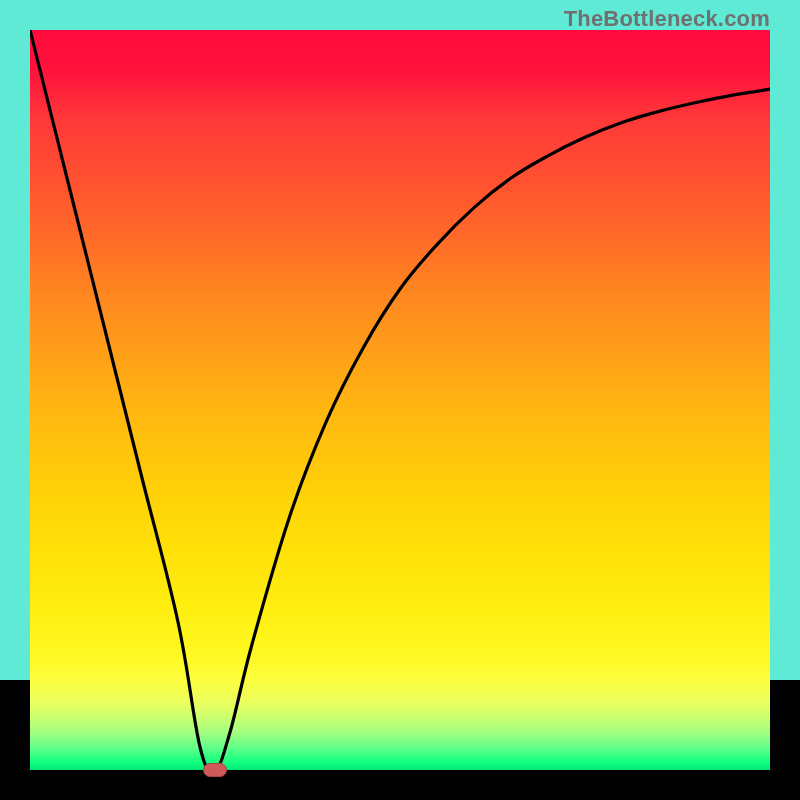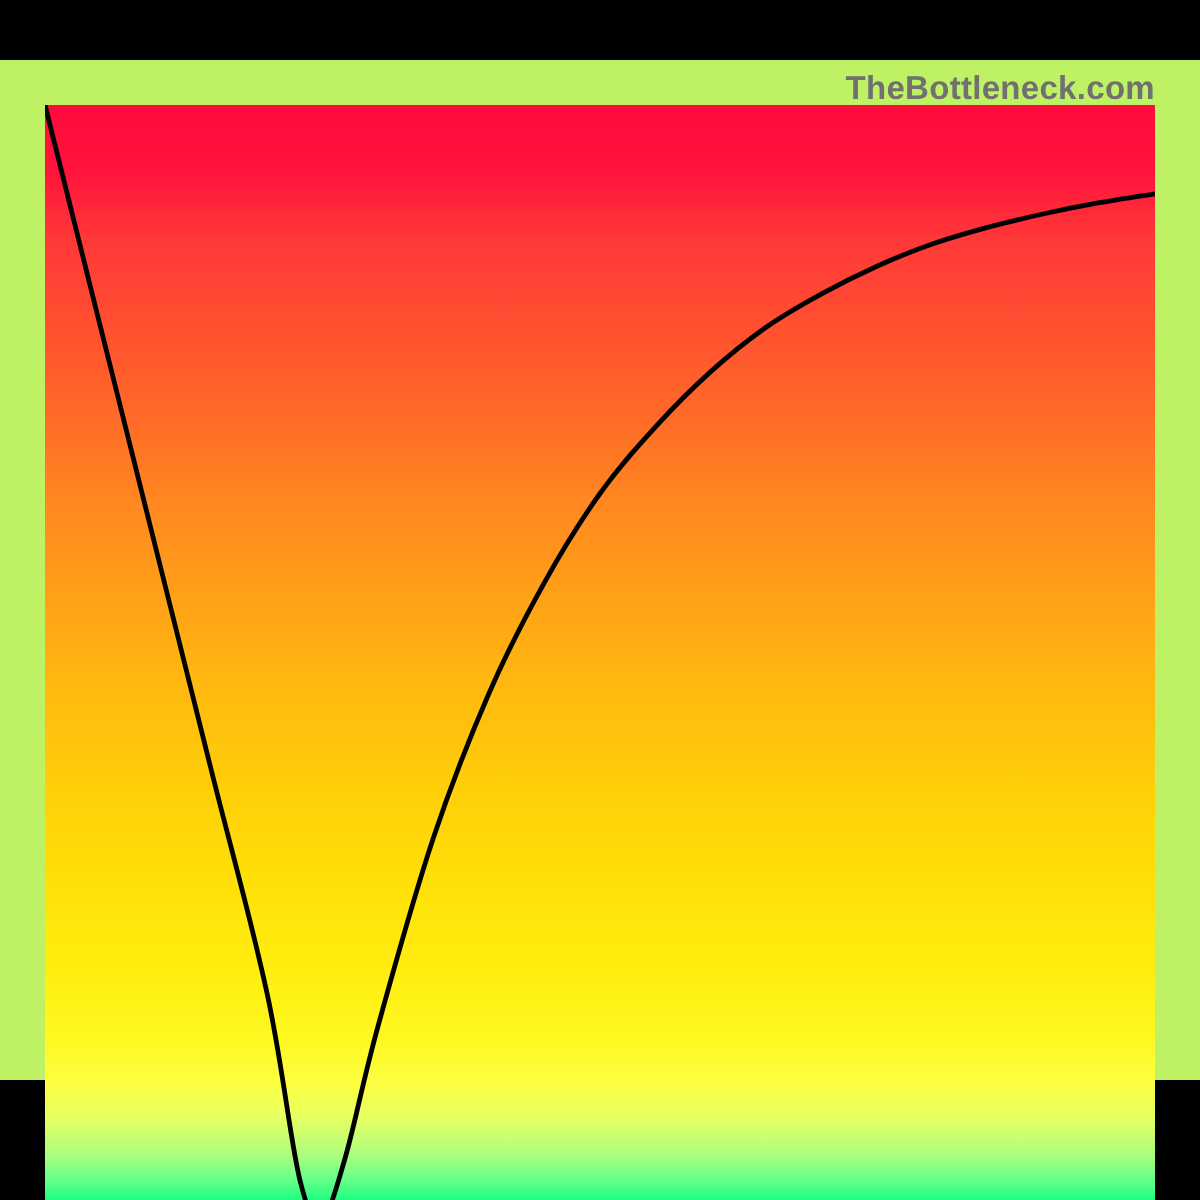--- a/index.html
+++ b/index.html
@@ -1,22 +1,21 @@
 <!DOCTYPE html>
 <html><head>
 <meta charset="utf-8">
 <style>
   * { margin: 0; padding: 0; box-sizing: border-box; }
   html, body { width: 800px; height: 800px; overflow: hidden; background: #000; }
   .container {
     width: 800px;
     height: 680px;
     position: relative;
-    background: #bef264;
-    margin-top: 40px;
+    background: #5eead4;
   }
   .plot-area {
     position: absolute;
     left: 30px;
     top: 30px;
     width: 740px;
     height: 740px;
     background: linear-gradient(to bottom,
       #ff0a3c 0%,
       #ff143c 6%,

